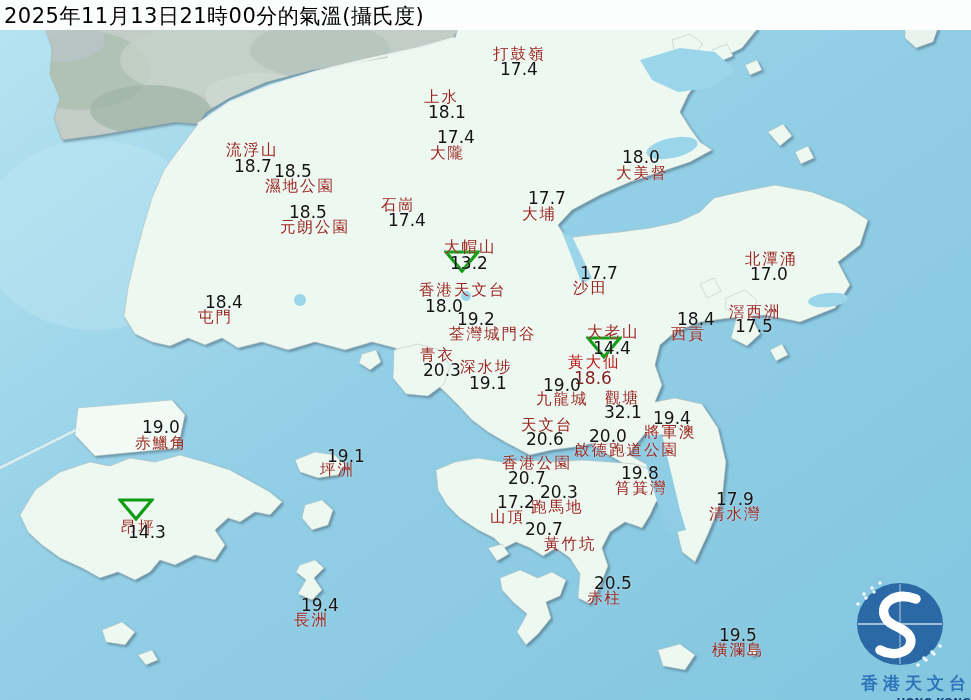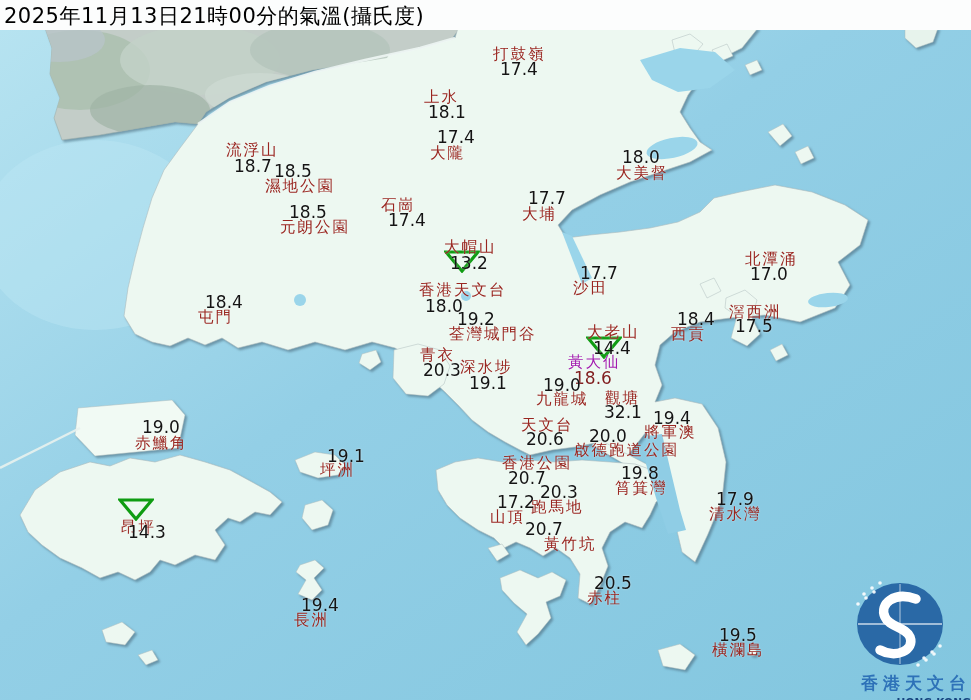--- a/index.html
+++ b/index.html
@@ -166,21 +166,21 @@
       <span class="st-value" style="left: 666px; top: 312px; color: rgb(20, 20, 20);">18.4</span>
       <span class="st-name" style="left: 438px; top: 326px; color: rgb(153, 38, 32);">荃灣城門谷</span>
       <span class="st-value" style="left: 446px; top: 312px; color: rgb(20, 20, 20);">19.2</span>
       <div class="st-marker" style="left: 575px; top: 335px;"><svg width="36" height="24" viewBox="0 0 36 24">
           <polygon points="2,3 34,3 18,22" fill="none" stroke="#0f9c12" stroke-width="3.2" stroke-linejoin="miter"></polygon>
         </svg></div>
       <span class="st-name" style="left: 576px; top: 324px; color: rgb(153, 38, 32);">大老山</span>
       <span class="st-value" style="left: 582px; top: 341px; color: rgb(20, 20, 20);">14.4</span>
       <span class="st-name" style="left: 409px; top: 347px; color: rgb(153, 38, 32);">青衣</span>
       <span class="st-value" style="left: 412px; top: 363px; color: rgb(20, 20, 20);">20.3</span>
-      <span class="st-name" style="left: 557px; top: 354px; color: #a21caf;">黃大仙</span>
+      <span class="st-name" style="left: 557px; top: 354px; color: #b91c1c;">黃大仙</span>
       <span class="st-value" style="left: 563px; top: 371px; color: #7f1d1d;">18.6</span>
       <span class="st-name" style="left: 449px; top: 359px; color: rgb(153, 38, 32);">深水埗</span>
       <span class="st-value" style="left: 458px; top: 376px; color: rgb(20, 20, 20);">19.1</span>
       <span class="st-name" style="left: 525px; top: 391px; color: rgb(153, 38, 32);">九龍城</span>
       <span class="st-value" style="left: 532px; top: 378px; color: rgb(20, 20, 20);">19.0</span>
       <span class="st-name" style="left: 594px; top: 390px; color: rgb(153, 38, 32);">觀塘</span>
       <span class="st-value" style="left: 593px; top: 405px; color: rgb(20, 20, 20);">32.1</span>
       <span class="st-name" style="left: 510px; top: 417px; color: rgb(153, 38, 32);">天文台</span>
       <span class="st-value" style="left: 515px; top: 432px; color: rgb(20, 20, 20);">20.6</span>
       <span class="st-name" style="left: 633px; top: 424px; color: rgb(153, 38, 32);">將軍澳</span>

